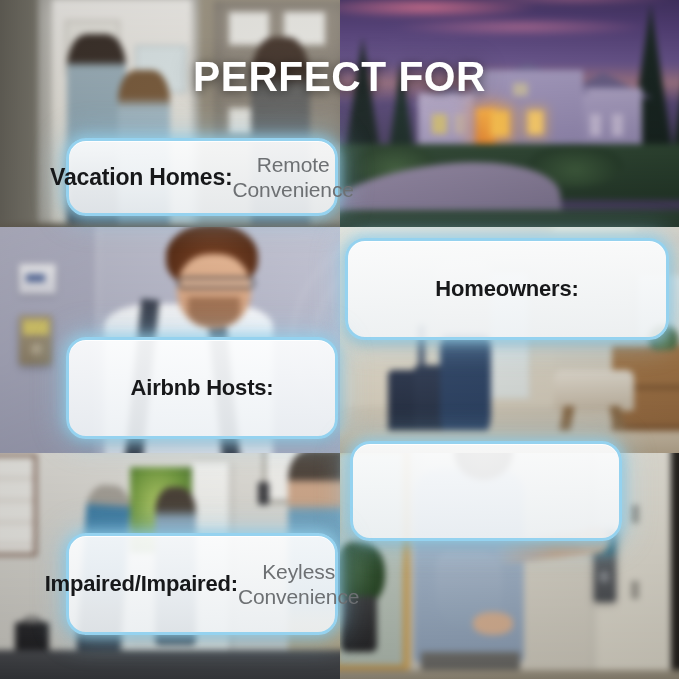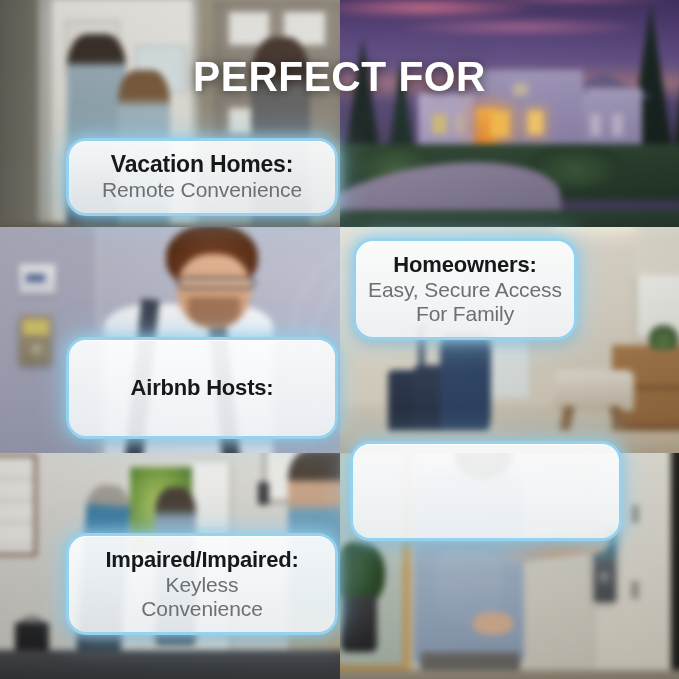--- a/index.html
+++ b/index.html
@@ -324,21 +324,21 @@
     border:3px solid #95d2ef;
     border-radius:20px;
     background:linear-gradient(180deg, rgba(252,253,254,.93), rgba(240,244,247,.90));
     box-shadow:
       0 0 12px 3px rgba(150,212,240,.72),
       0 0 26px 9px rgba(150,212,240,.34),
       0 4px 12px rgba(0,0,0,.18),
       inset 0 1px 0 rgba(255,255,255,.9);
     text-align:center;
     display:flex;
-    flex-direction:column;
+    flex-direction:row;
     align-items:center;
     justify-content:center;
     padding:8px 10px;
   }
   .card .c-title {
     color:#17181a;
     font-weight:bold;
     font-size:22px;
     line-height:1.14;
     letter-spacing:-.2px;
@@ -348,21 +348,21 @@
     color:#6d7073;
     font-weight:normal;
     font-size:21px;
     line-height:1.16;
     letter-spacing:-.1px;
     margin-top:1px;
   }
 
   
   #card-vacation   { left:66px;  top:138px; width:272px; height:78px; }
-  #card-homeowners { left:345px; top:238px; width:224px; height:102px;margin-left:8px; }
+  #card-homeowners { left:345px; top:238px; width:324px; height:102px; }
   #card-airbnb     { left:66px;  top:337px; width:272px; height:102px;gap:48px; }
   #card-schools    { left:350px; top:441px; width:272px; height:100px; }
   #card-elderly    { left:66px;  top:533px; width:272px; height:102px; }
 
   #card-vacation .c-title   { font-size:23px; }
   #card-homeowners .c-sub,
   #card-schools .c-sub      { font-size:21px; }
 </style>
 </head>
 <body>
@@ -531,21 +531,20 @@
 
   <div class="headline">PERFECT FOR</div>
 
   <div class="card" id="card-vacation">
     <div class="c-title">Vacation Homes:</div>
     <div class="c-sub">Remote Convenience</div>
   </div>
 
   <div class="card" id="card-homeowners">
     <div class="c-title">Homeowners:</div>
-    <div class="c-sub">Easy, Secure Access<br>For Family</div>
   </div>
 
   <div class="card" id="card-airbnb">
     <div class="c-title">Airbnb Hosts:</div>
   </div>
 
   <div class="card" id="card-schools">
   </div>
 
   <div class="card" id="card-elderly">

